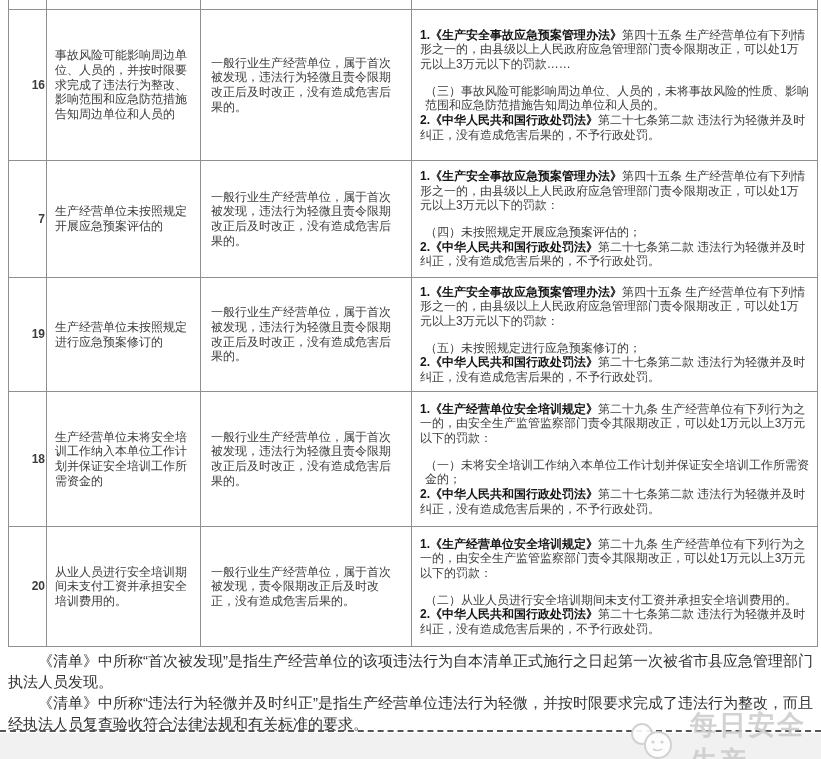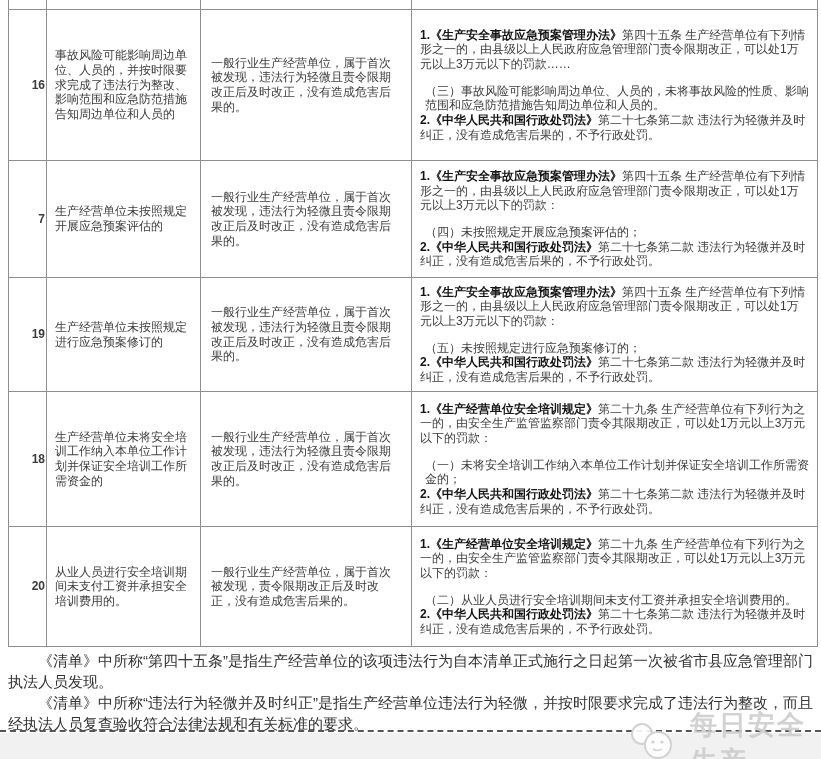--- a/index.html
+++ b/index.html
@@ -135,21 +135,21 @@
     <td class="c-basis">
             <div class="basis-item"><b>1.《生产经营单位安全培训规定》</b>第二十九条 生产经营单位有下列行为之一的，由安全生产监管监察部门责令其限期改正，可以处1万元以上3万元以下的罚款：</div>
             <div class="basis-item indent">（二）从业人员进行安全培训期间未支付工资并承担安全培训费用的。</div>
             <div class="basis-item"><b>2.《中华人民共和国行政处罚法》</b>第二十七条第二款 违法行为轻微并及时纠正，没有造成危害后果的，不予行政处罚。</div>
           </td>
   </tr>
       </tbody>
   </table>
 
   <div class="notes" id="notes-box">
-      <p class="note-p">《清单》中所称“第四十五条”是指生产经营单位的该项违法行为自本清单正式施行之日起第一次被省市县应急管理部门执法人员发现。</p>
+      <p class="note-p">《清单》中所称“首次被发现”是指生产经营单位的该项违法行为自本清单正式施行之日起第一次被省市县应急管理部门执法人员发现。</p>
       <p class="note-p">《清单》中所称“违法行为轻微并及时纠正”是指生产经营单位违法行为轻微，并按时限要求完成了违法行为整改，而且经执法人员复查验收符合法律法规和有关标准的要求。</p>
     </div>
 
   <div class="bottom-band"></div>
   <div class="dash-line"></div>
 
   <div class="watermark">
     <span>
       <svg width="58" height="44" viewBox="0 0 58 44">
         <circle cx="14" cy="15" r="10" fill="#ffffff" stroke="#cfcfcf" stroke-width="2"></circle>

